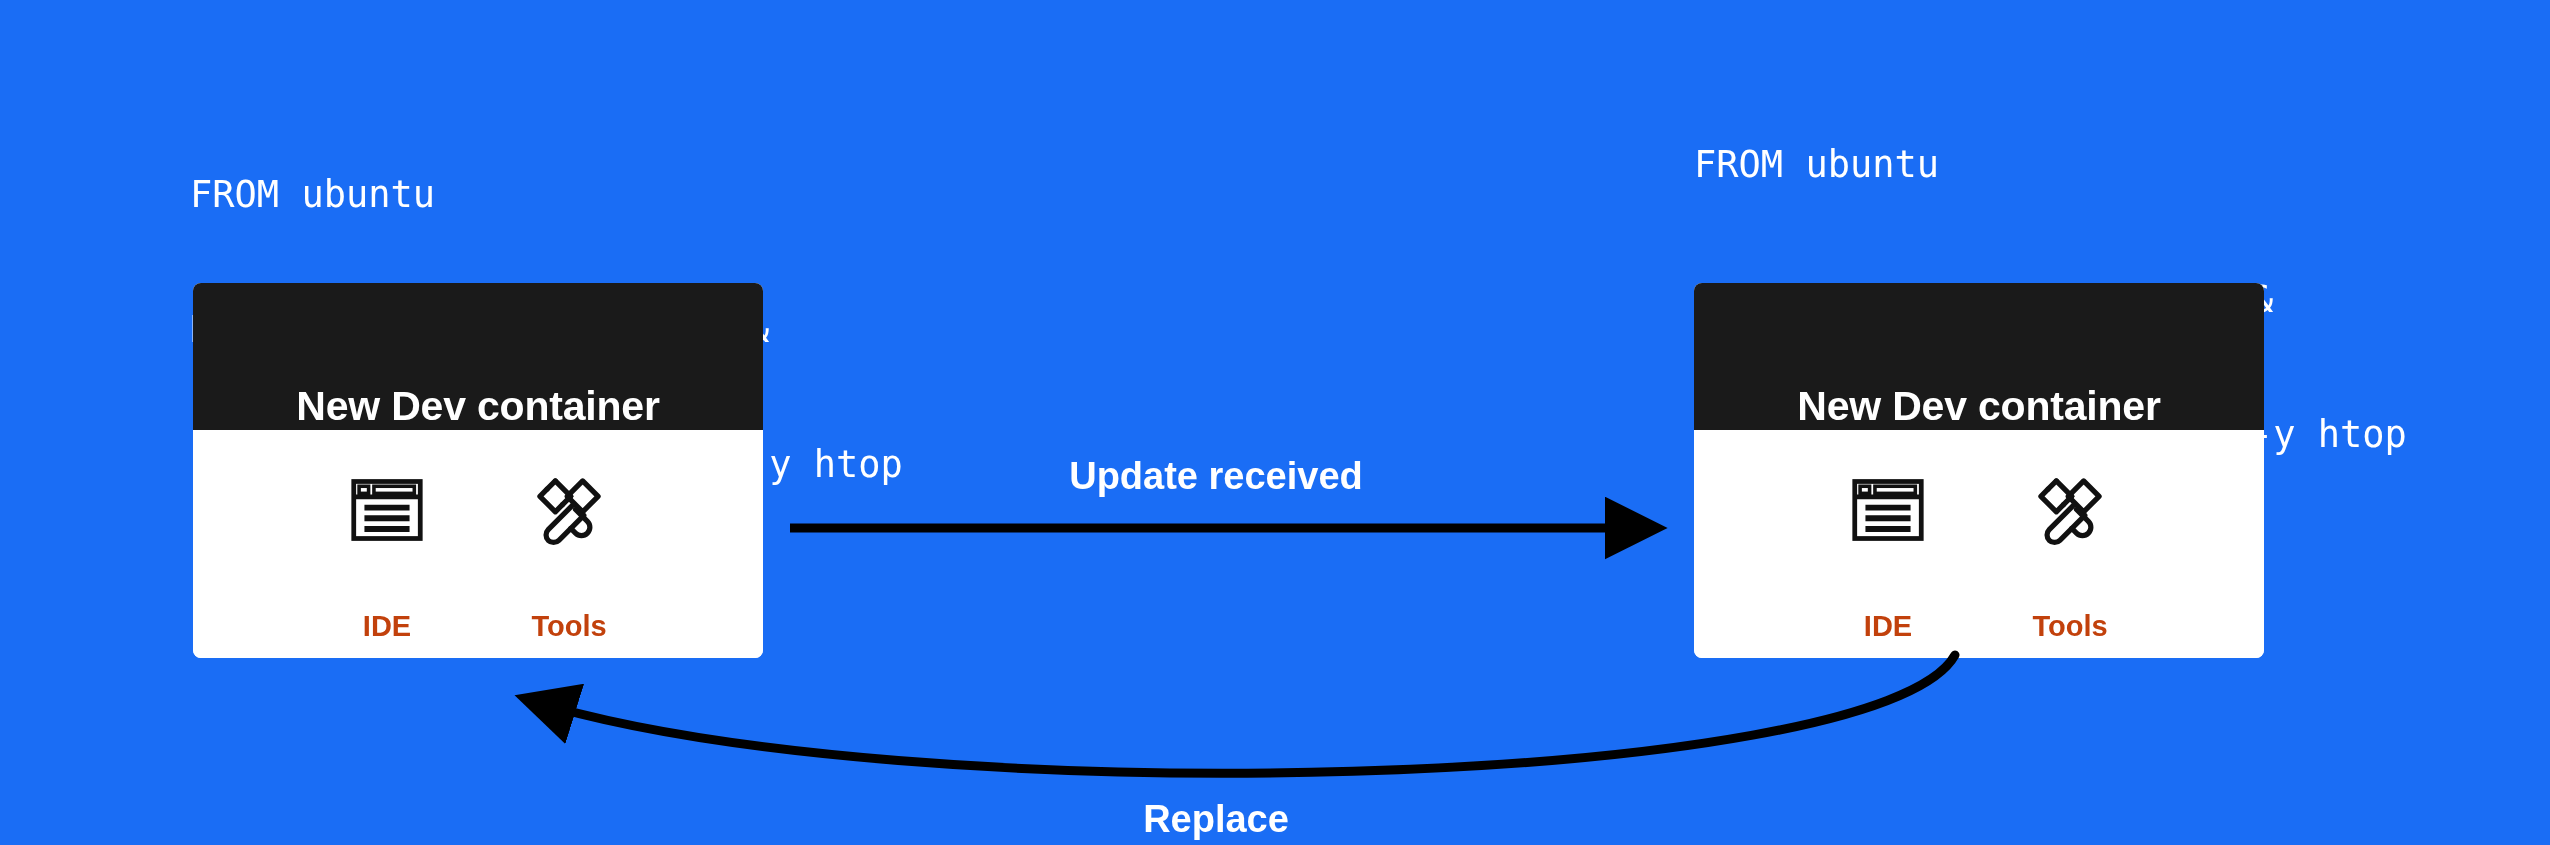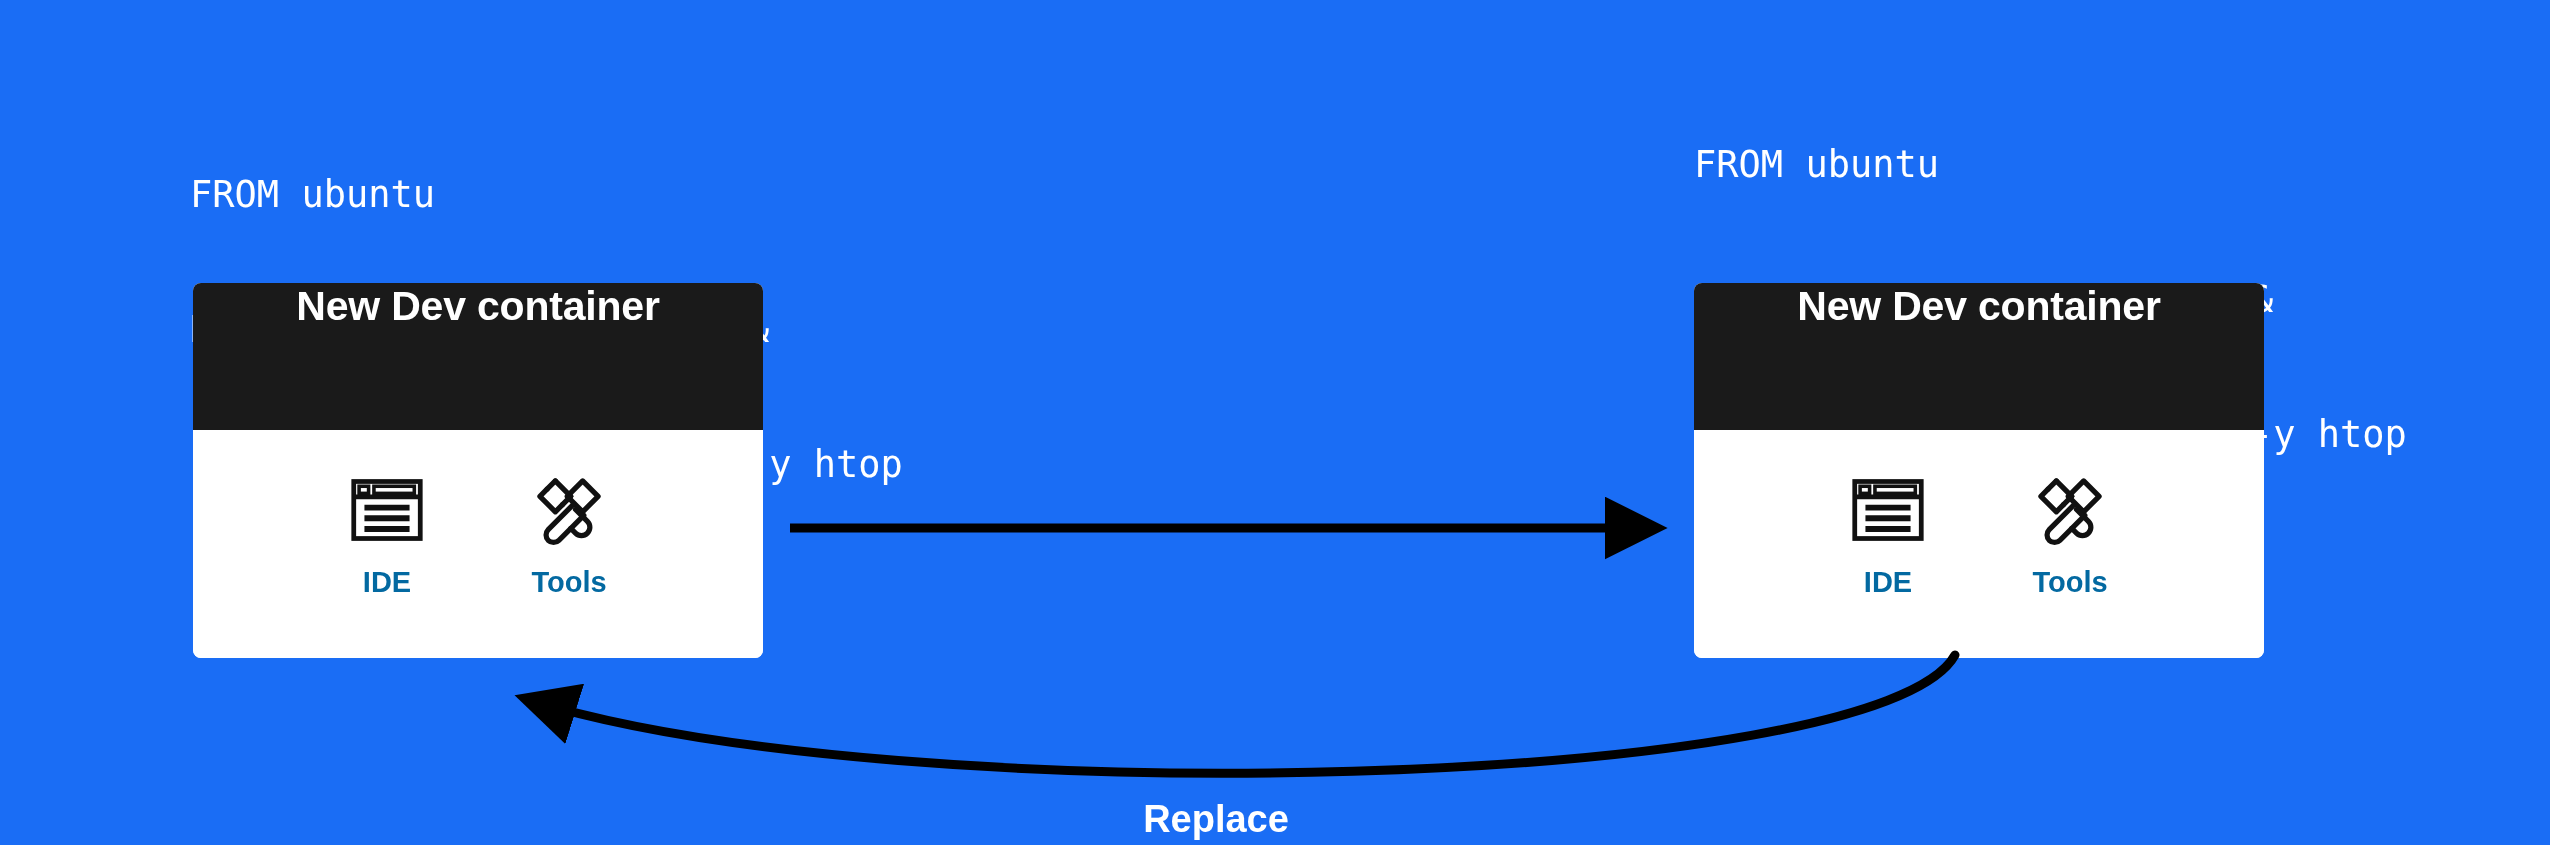--- a/index.html
+++ b/index.html
@@ -43,21 +43,21 @@
     background: #ffffff;
     box-shadow: 0 0 0 0 rgba(0,0,0,0);
   }
   #card-left  { left: 193px; top: 283px; }
   #card-right { left: 1694px; top: 283px; }
 
   .card-header {
     height: 147px;
     background: #1a1a1a;
     display: flex;
-    align-items: flex-start;
+    align-items: flex-end;
     justify-content: center;
   }
   .card-title {
     color: #ffffff;
     font-size: 41px;
     font-weight: bold;
     font-family: "Liberation Sans", sans-serif;
     letter-spacing: -0.2px;
   }
   .card-body {
@@ -78,22 +78,23 @@
   }
   .tile-icon {
     width: 76px;
     height: 76px;
     display: block;
   }
   .tile-label {
     font-family: "Liberation Sans", sans-serif;
     font-size: 29px;
     font-weight: bold;
-    color: #0369a1;
+    color: #c2410c;
     letter-spacing: 0px;
+    margin-top: 44px;
   }
 
   
   #arrows {
     position: absolute;
     left: 0; top: 0;
     width: 2550px;
     height: 845px;
     pointer-events: none;
   }
@@ -211,15 +212,16 @@
       <marker id="head-curve" markerWidth="7" markerHeight="7" refX="5.2" refY="3.5" orient="auto" markerUnits="strokeWidth">
         <path d="M0,0 L7,3.5 L0,7 Z" fill="#000000"></path>
       </marker>
     </defs>
 
     <line x1="790" y1="528" x2="1655" y2="528" stroke="#000000" stroke-width="9" marker-end="url(#head-right)"></line>
 
     <path d="M 1955 655 C 1880 790, 900 815, 530 700" fill="none" stroke="#000000" stroke-width="9" stroke-linecap="round" marker-end="url(#head-curve)"></path>
   </svg>
 
+  <span class="flow-label" id="label-update">Update received</span>
   <span class="flow-label" id="label-replace">Replace</span>
 
 </div>
 
 </body></html>

